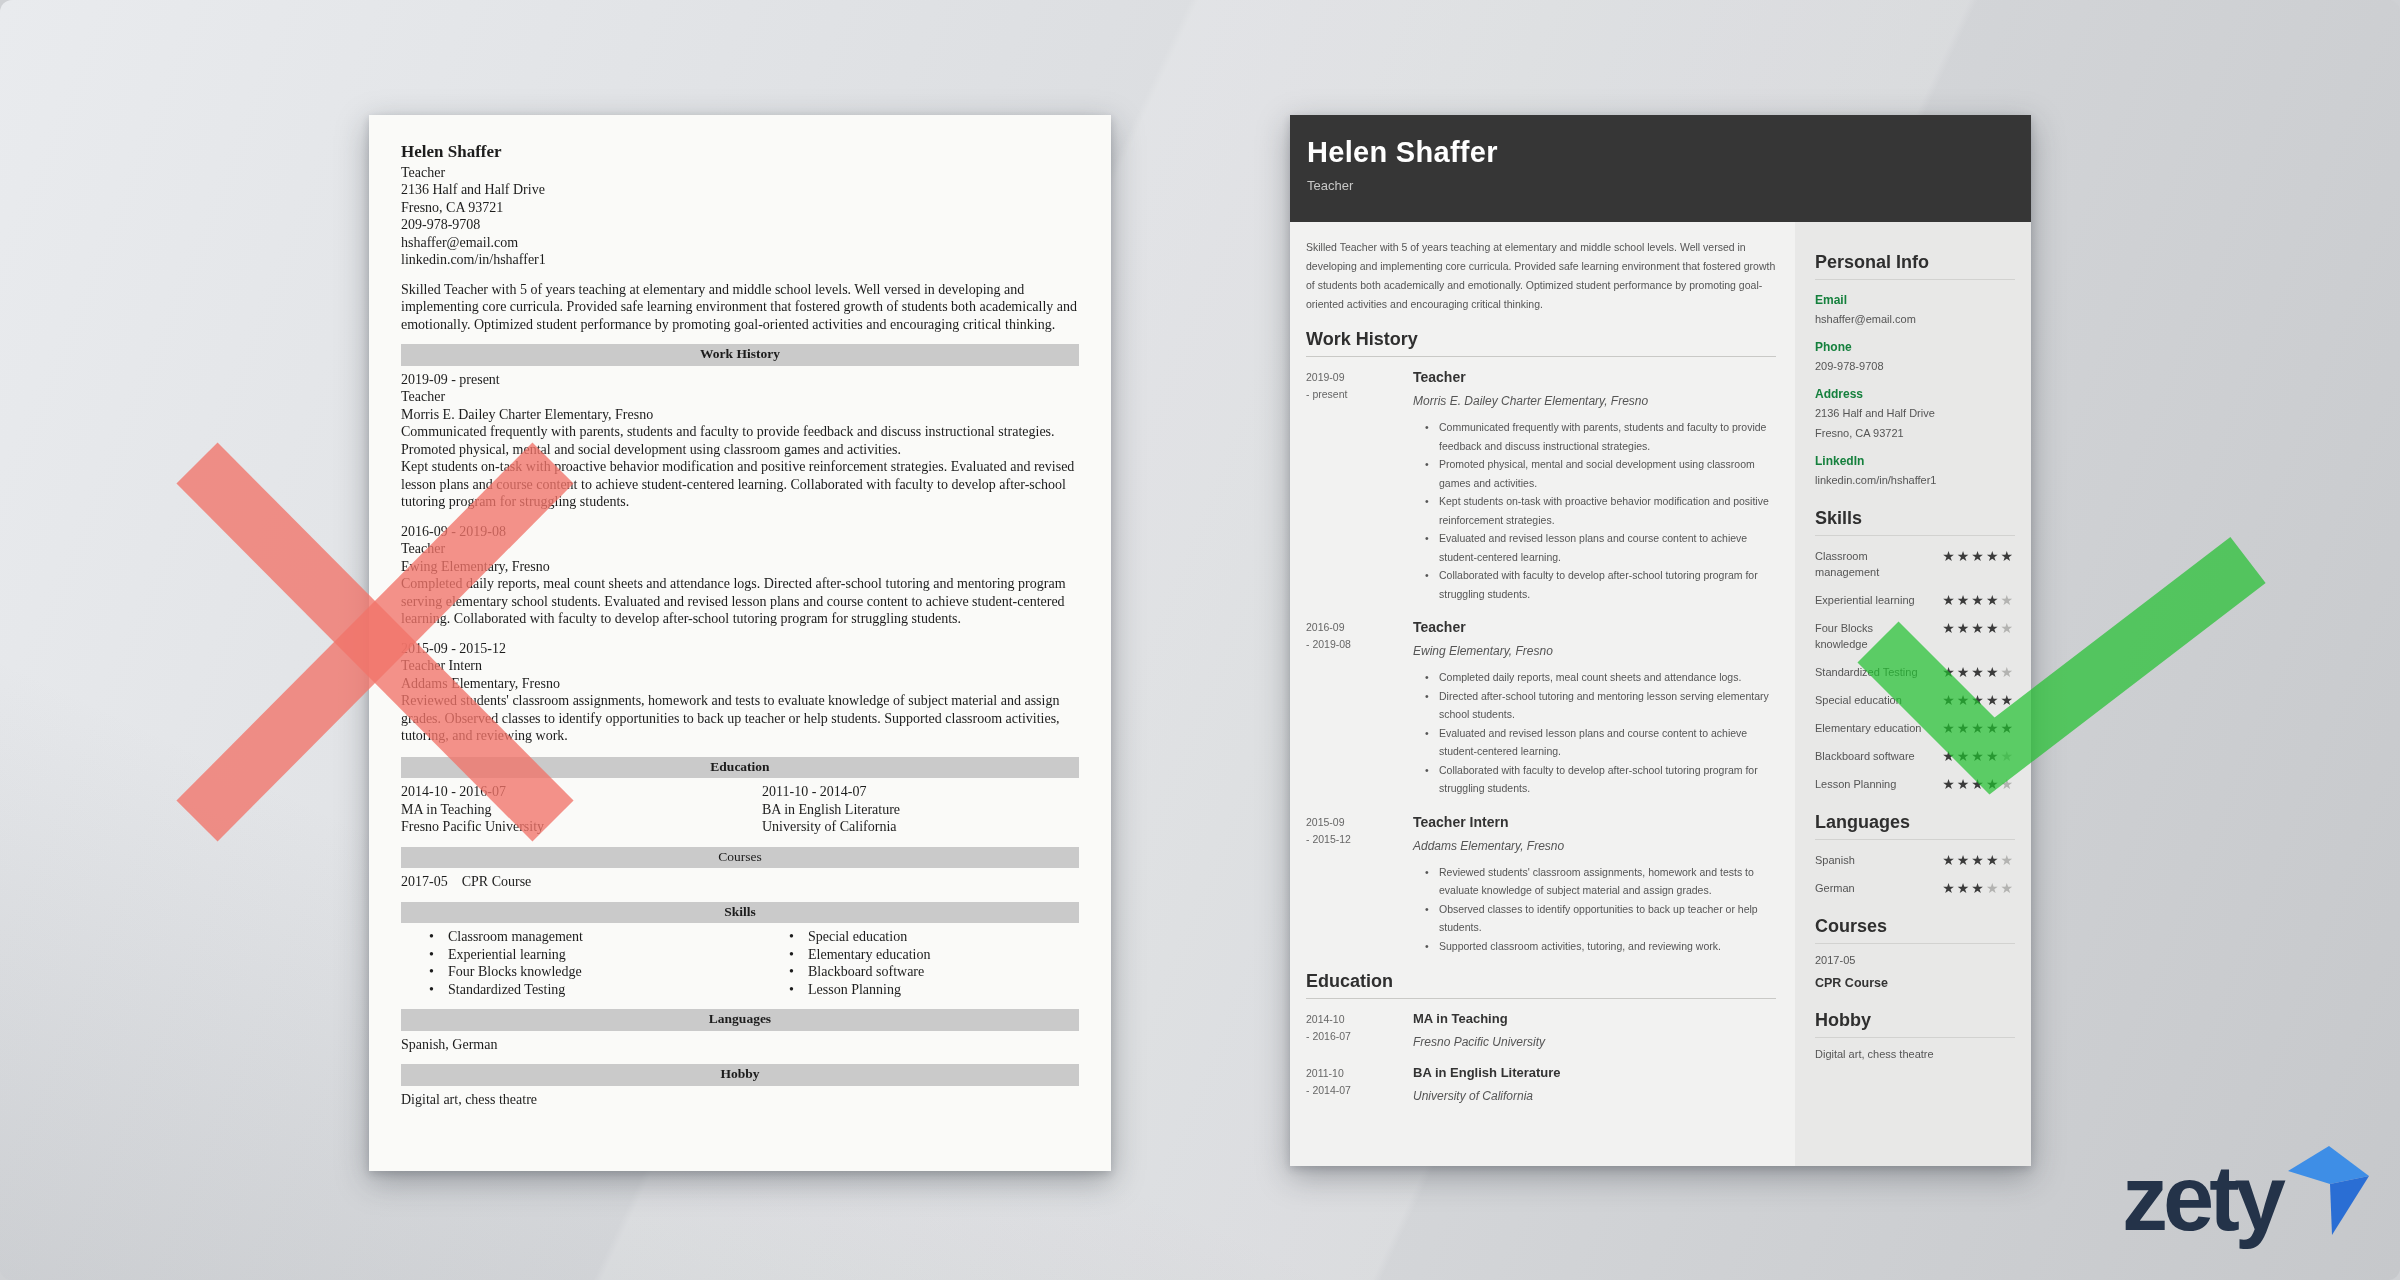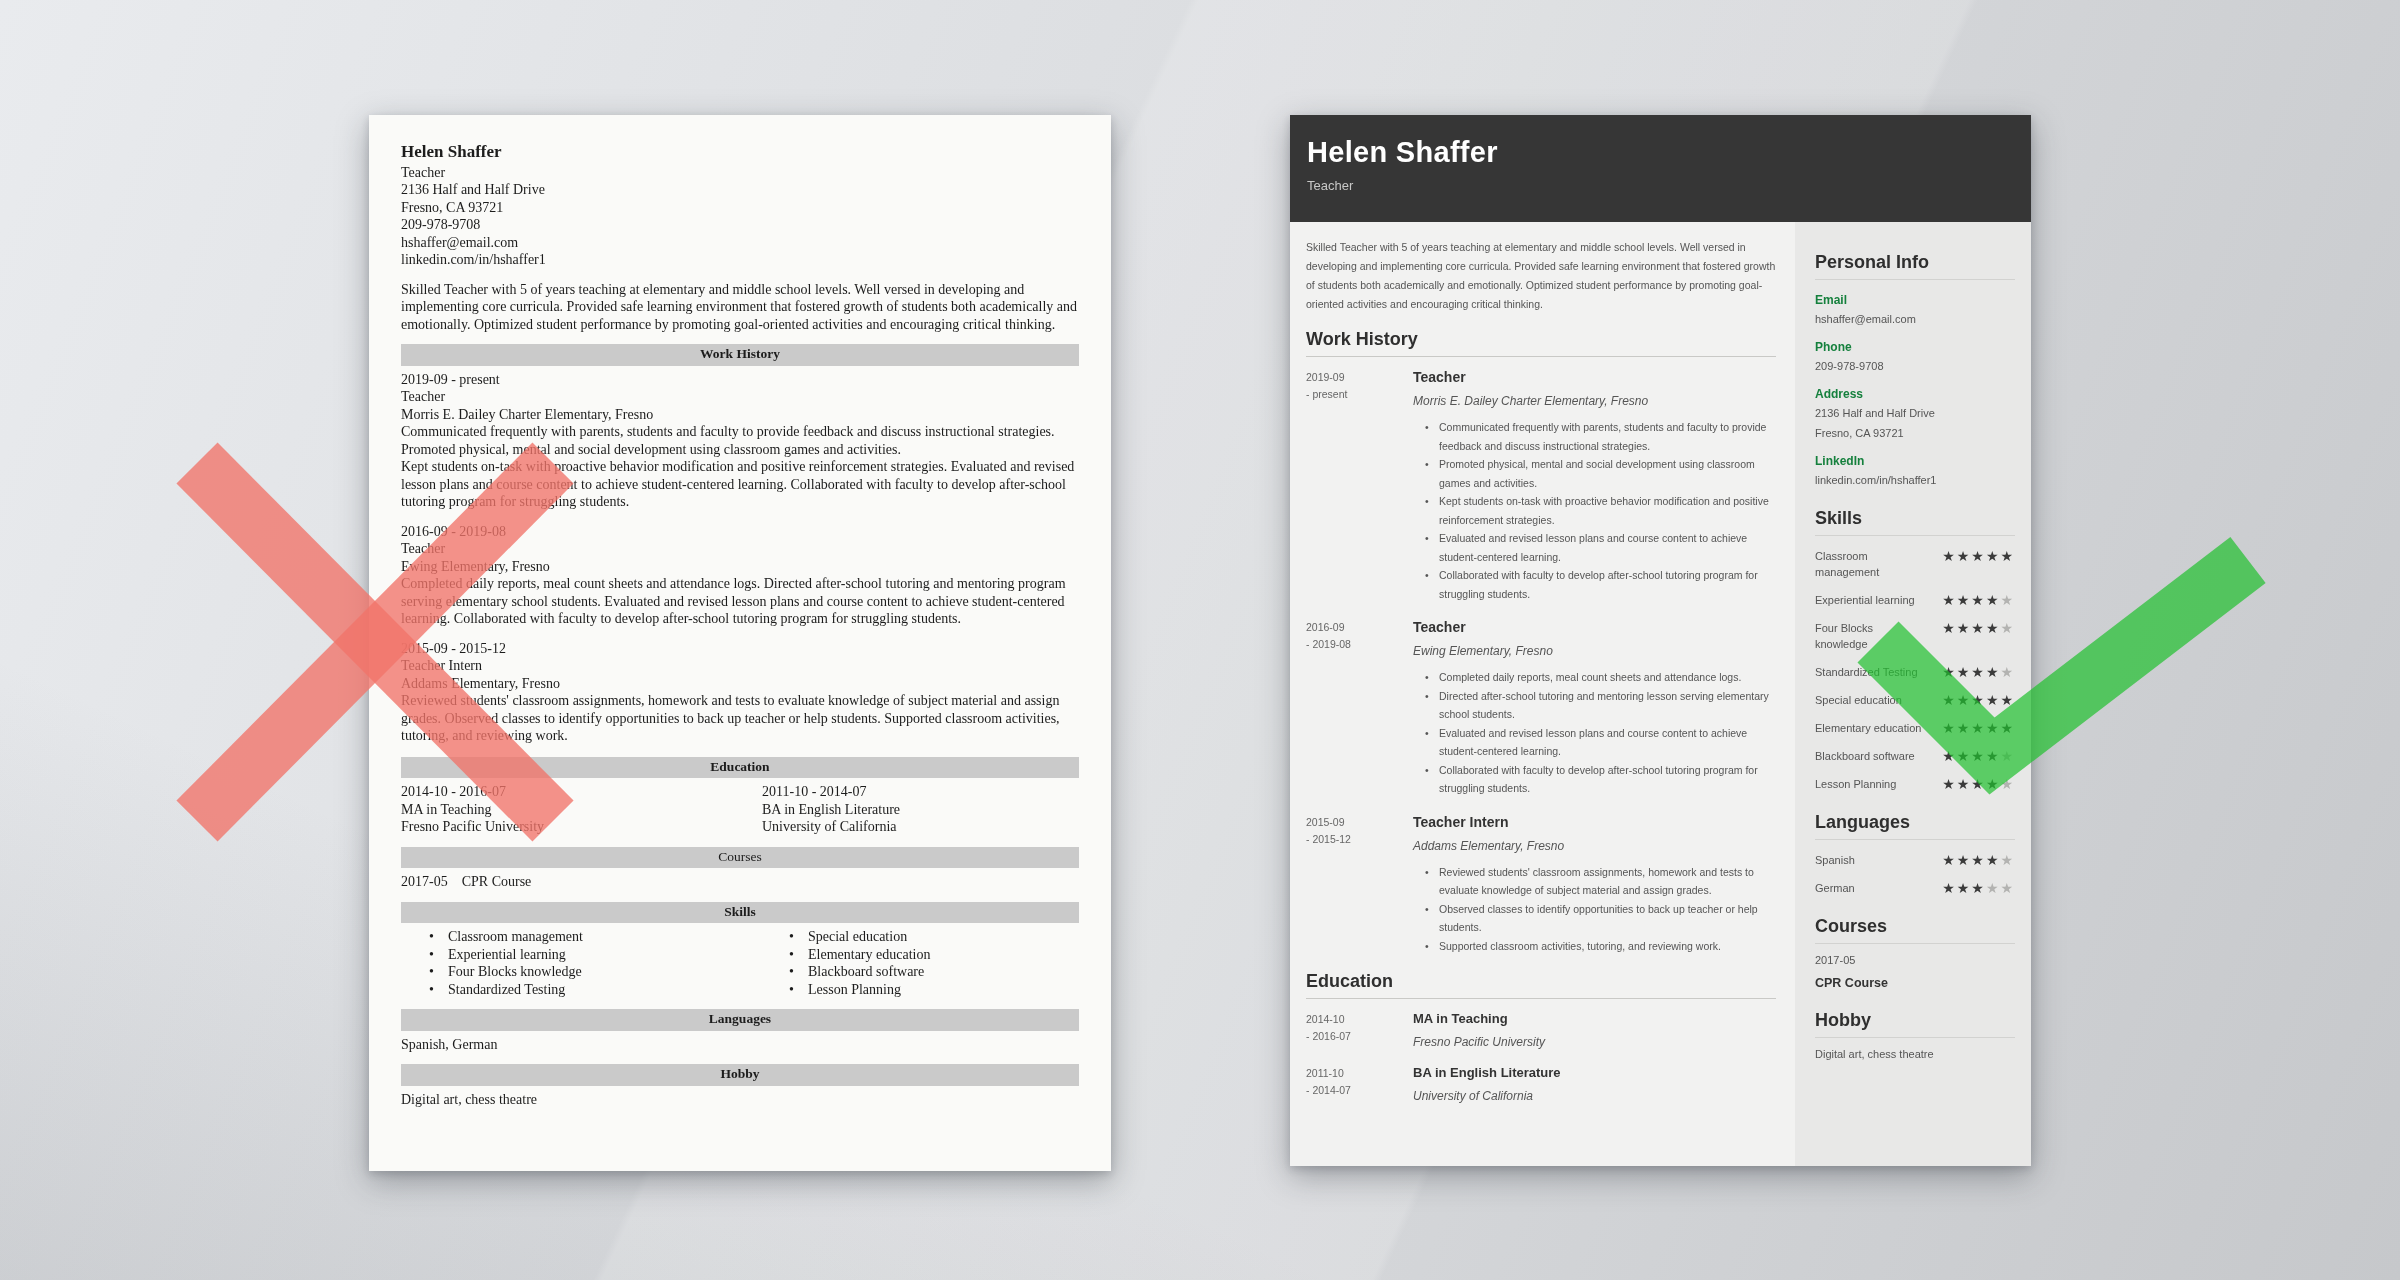--- a/index.html
+++ b/index.html
@@ -1,21 +1,21 @@
 <!DOCTYPE html>
 <html><head>
 <meta charset="utf-8">
 <style>
   html,body{margin:0;padding:0;background:#cfd1d4;}
   .stage{position:relative;width:2400px;height:1280px;overflow:hidden;
     background:
       linear-gradient(295deg, rgba(255,255,255,0) 34%, rgba(255,255,255,.16) 34.3%, rgba(255,255,255,.16) 60%, rgba(255,255,255,0) 60.3%),
       linear-gradient(25deg, rgba(98,102,108,.18), rgba(98,102,108,0) 26%),
       linear-gradient(112deg,#e9ebee 0%,#dadcdf 48%,#c6c8cb 100%);
-    font-family:"Liberation Sans", sans-serif;}
+    font-family:"Liberation Sans", sans-serif;border-radius:12px;}
   
   .paper{position:absolute;background:#fafaf8;box-shadow:0 10px 30px rgba(35,40,50,.35),0 3px 8px rgba(35,40,50,.18);}
   .plain{left:369px;top:115px;width:742px;height:1056px;padding:28px 32px;box-sizing:border-box;
     font-family:"Liberation Serif", serif;font-size:14px;line-height:17.5px;color:#1c1c1c;}
   .plain .name{font-size:17px;font-weight:700;margin-bottom:3px;}
   .plain .summary{margin:12px 0 0;}
   .pband{margin:11px 0 5px;background:#cacaca;text-align:center;font-weight:700;font-size:13.5px;padding:1px 0 3px;}
   .pband.normal{font-weight:400;}
   .pjob{margin-bottom:12px;}
   .pjob p{margin:0;}
@@ -315,14 +315,21 @@
   </div>
 
   <svg class="overlay" width="2400" height="1280" viewBox="0 0 2400 1280">
     <g stroke="#F17369" stroke-opacity="0.78" stroke-width="58" stroke-linecap="butt">
       <line x1="197" y1="463" x2="553" y2="821"></line>
       <line x1="553" y1="463" x2="197" y2="821"></line>
     </g>
     <path d="M1878,642 L1992,756 L2248,560" fill="none" stroke="#20C02D" stroke-opacity="0.70" stroke-width="58" stroke-linecap="butt" stroke-linejoin="miter"></path>
   </svg>
 
+  <div class="logo">
+    <span class="word">zety</span>
+    <svg width="90" height="100" viewBox="0 0 90 100">
+      <polygon points="3,28 44,3 84,33 45,41" fill="#3E8EE6"></polygon>
+      <polygon points="45,41 84,33 47,92" fill="#2A6ED4"></polygon>
+    </svg>
+  </div>
 
 </div>
 
 </body></html>

